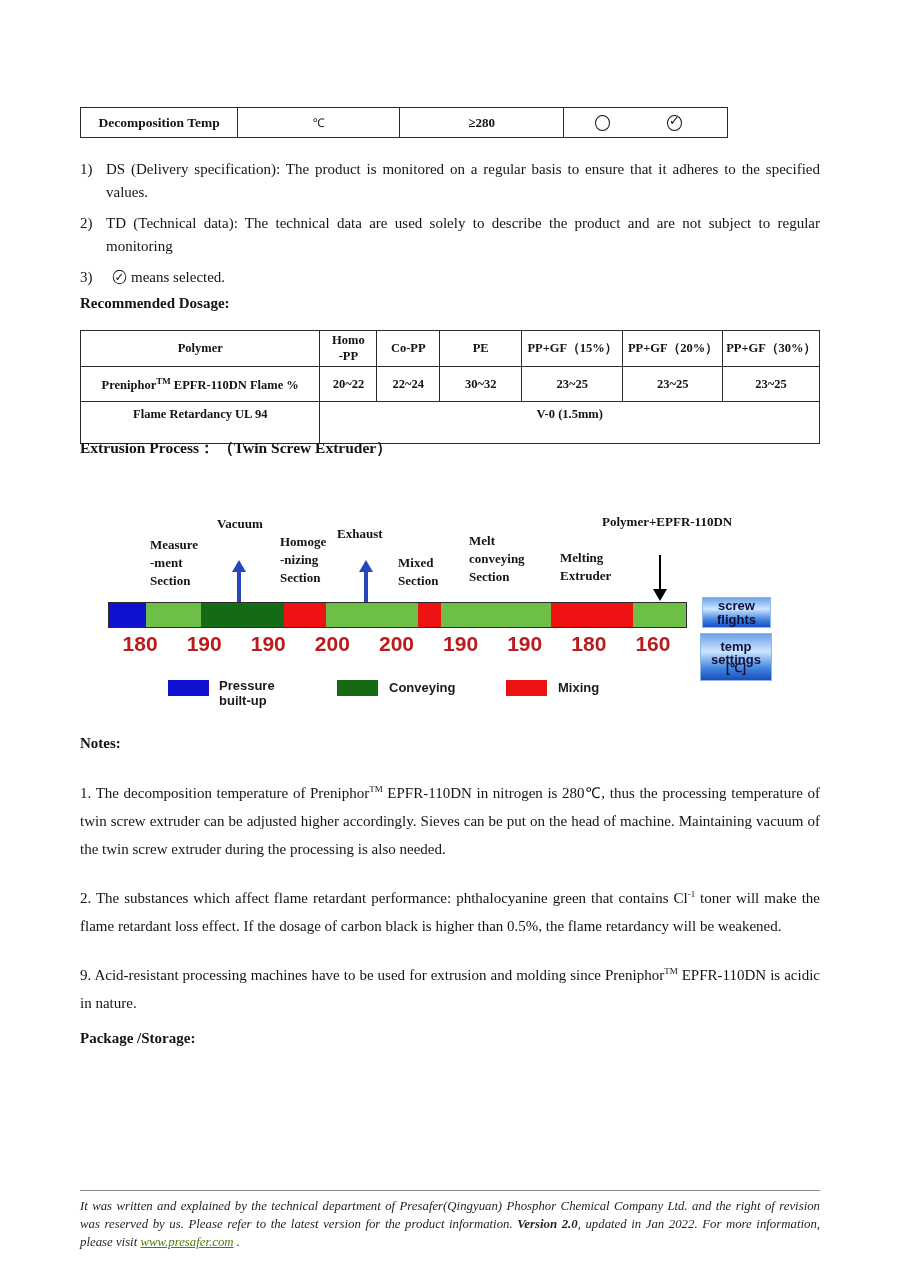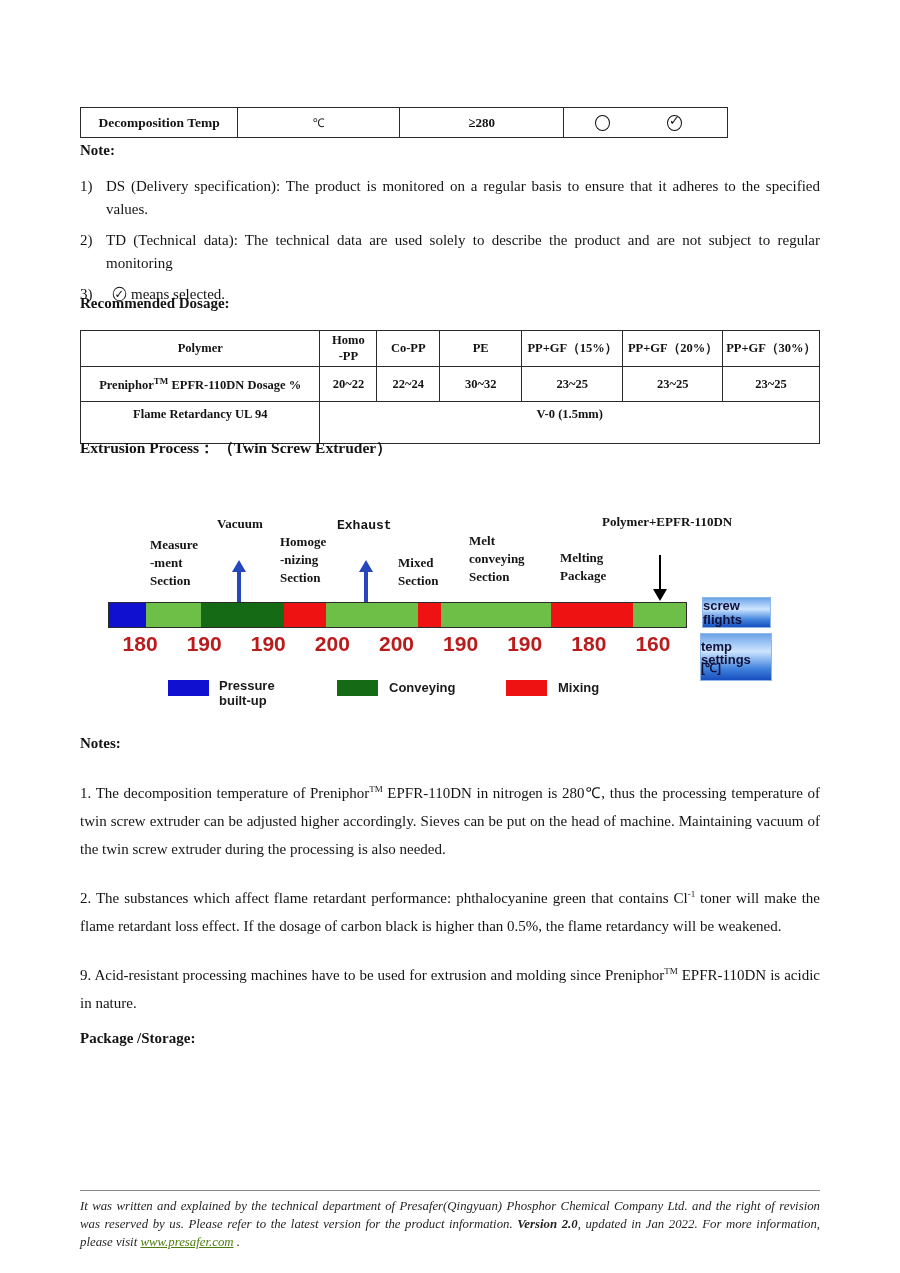--- a/index.html
+++ b/index.html
@@ -45,21 +45,21 @@
   .head-up   { width:0; height:0; border-left:7px solid transparent; border-right:7px solid transparent; margin:0 auto; }
   .stem-down { width:2px; margin:0 auto; }
   .head-down { width:0; height:0; border-left:7px solid transparent; border-right:7px solid transparent; margin:0 auto; }
 
   .bar { position:absolute; left:28px; top:97px; width:577px; height:24px; display:flex; border:1px solid #2b2b2b; box-sizing:content-box; }
   .bar .seg { height:100%; }
 
   .temp-row { position:absolute; left:28px; top:127px; width:577px; display:flex; }
   .temp-row .temp { flex:1; text-align:center; font-family:"Liberation Sans", sans-serif; font-weight:bold; font-size:21px; color:#b91c1c; }
 
-  .side-box { position:absolute; font-family:"Liberation Sans", sans-serif; font-weight:bold; font-size:13px; color:#10103a; line-height:1.02; display:flex; flex-direction:column; justify-content:center;
+  .side-box { position:absolute; text-align:center; font-family:"Liberation Sans", sans-serif; font-weight:bold; font-size:13px; color:#10103a; line-height:1.02; display:flex; flex-direction:column; justify-content:center;
     background:linear-gradient(180deg,#6ba3e8 0%,#cde5ff 38%,#4283dd 75%,#174fc0 100%); border:1px solid #8fb8e8; box-sizing:border-box; }
   .side-box .unit-line { margin-top:-5px; font-size:12px; }
 
   .legend-swatch { position:absolute; width:41px; height:16px; }
   .legend-label { position:absolute; font-family:"Liberation Sans", sans-serif; font-weight:bold; font-size:13px; color:#1a1a1a; line-height:1.15; white-space:pre-line; }
 
   
   .para { font-size:15px; line-height:28px; text-align:justify; margin:0 0 17px 0; }
   .plain { font-size:15px; line-height:1.6; }
 
@@ -85,21 +85,20 @@
             <span class="circle"></span>
             <span class="circle check-circle"></span>
           </div>
         </td>
       </tr>
     </tbody>
       </table>
   </div>
 
   <div class="abs" style="left:80px; top:142px; width:740px;">
-    <div class="h-bold">Note:</div>
     <div class="note-item" style="margin-top:16px;">
       <span class="num">1)</span>
       <span class="txt">DS (Delivery specification): The product is monitored on a regular basis to ensure that it adheres to the specified values.</span>
     </div>
     <div class="note-item">
       <span class="num">2)</span>
       <span class="txt">TD (Technical data): The technical data are used solely to describe the product and are not subject to regular monitoring</span>
     </div>
     <div class="note-item">
       <span class="num">3)</span>
@@ -125,56 +124,56 @@
         <th>Polymer</th>
         <th>Homo
 -PP</th>
         <th>Co-PP</th>
         <th>PE</th>
         <th>PP+GF（15%）</th>
         <th>PP+GF（20%）</th>
         <th>PP+GF（30%）</th>
       </tr>
       <tr class="vrow">
-        <td><span>Preniphor</span><sup>TM</sup><span> EPFR-110DN Dosage %</span></td>
+        <td><span>Preniphor</span><sup>TM</sup><span> EPFR-110DN Flame %</span></td>
         <td>20~22</td>
         <td>22~24</td>
         <td>30~32</td>
         <td>23~25</td>
         <td>23~25</td>
         <td>23~25</td>
       </tr>
       <tr class="frow">
         <td>Flame Retardancy UL 94</td>
         <td colspan="6">V-0 (1.5mm)</td>
       </tr>
     </tbody>
       </table>
   </div>
 
   <div class="abs h-bold" style="left:80px; top:438px; font-size:15.5px;">Extrusion Process： （Twin Screw Extruder）</div>
 
   <div class="abs diagram" style="left:80px; top:505px;">
     <div class="dlabel" style="left:137px; top:10px;">Vacuum</div>
-    <div class="dlabel" style="left:257px; top:12px;font-family:Liberation Mono, monospace;">Exhaust</div>
+    <div class="dlabel" style="left:257px; top:20px;">Exhaust</div>
     <div class="dlabel" style="left:522px; top:8px;">Polymer+EPFR-110DN</div>
 
     <div class="dlabel" style="left:70px; top:31px;">Measure
 -ment
 Section</div>
     <div class="dlabel" style="left:200px; top:28px;">Homoge
 -nizing
 Section</div>
     <div class="dlabel" style="left:318px; top:49px;">Mixed
 Section</div>
     <div class="dlabel" style="left:389px; top:27px;">Melt
 conveying
 Section</div>
     <div class="dlabel" style="left:480px; top:44px;">Melting
-Package</div>
+Extruder</div>
 
     <div class="abs" style="left:152px; top:55px;">
       <div class="head-up" style="border-bottom:12px solid #2646bb;"></div>
         <div class="stem-up" style="height:30px; background:#2646bb;"></div>
     </div>
     <div class="abs" style="left:279px; top:55px;">
       <div class="head-up" style="border-bottom:12px solid #2646bb;"></div>
         <div class="stem-up" style="height:30px; background:#2646bb;"></div>
     </div>
     <div class="abs" style="left:573px; top:50px;">

